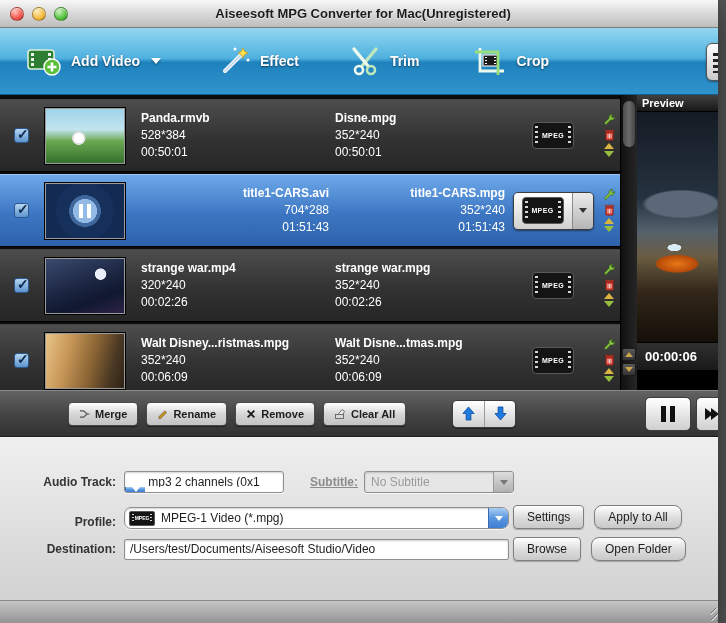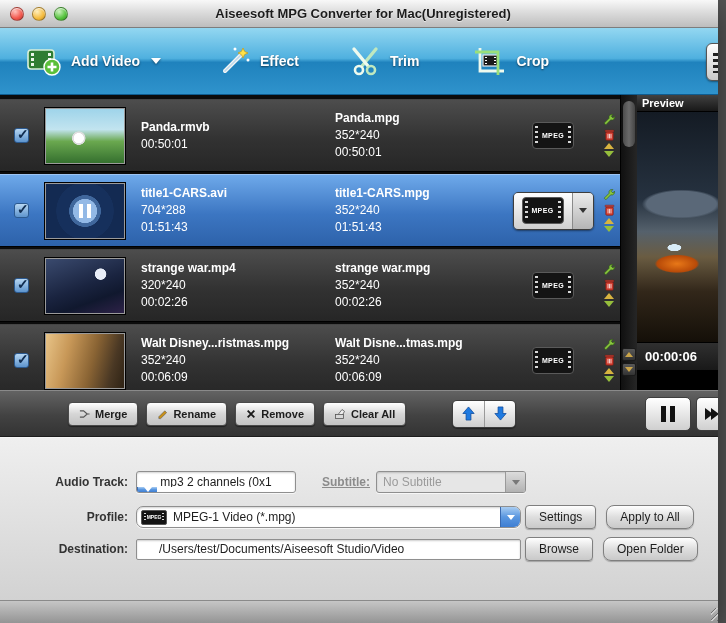--- a/index.html
+++ b/index.html
@@ -37,21 +37,21 @@
   .convert-partial i { position:absolute; left:6px; top:9px; width:12px; height:20px;
     background:repeating-linear-gradient(#222 0 3px, transparent 3px 6px); }
 
   
   .list { position:absolute; top:95px; left:0; width:620px; height:295px; background:#0c0c0c;
     padding-top:4px; overflow:hidden; }
   .row { position:relative; height:73px; margin-bottom:2px; display:flex; align-items:center;
     background:linear-gradient(#4d4d4d, #323232 55%, #262626);
     border-top:1px solid rgba(255,255,255,.14); border-bottom:1px solid #000; cursor:pointer; }
   .row.selected { background:linear-gradient(#6ea9ea, #3c76c2 55%, #2d62aa);
-    border-top:1px solid #9cc4f4; }
+    border-top:1px solid #9cc4f4;text-align:right; }
   .checkbox { width:15px; height:15px; margin-left:14px; flex:none; border-radius:3px;
     border:1px solid #2c5a90; background:linear-gradient(#b6d6f2, #5d94cd);
     position:relative; cursor:pointer; }
   .checkbox.checked::after { content:"✓"; position:absolute; left:2px; top:-3px;
     font-size:14px; font-weight:bold; color:#10odd; color:#102c50; }
   .thumb { width:80px; height:56px; margin-left:16px; flex:none; position:relative;
     border:1px solid #9a9a9a; box-shadow:0 0 0 1px #000; }
   .thumb1 { background:
       radial-gradient(circle at 42% 54%, #ffffff 0 9%, #dddddd 10% 12%, transparent 13%),
       linear-gradient(#9fd4ea 0%, #c2e4ef 38%, #6aa84f 60%, #35702f 100%); }
@@ -136,22 +136,22 @@
   .ff-btn { width:30px; height:34px; border-radius:5px 0 0 5px; border:1px solid #3d3d3d; border-right:0;
     background:linear-gradient(#ffffff,#cfcfcf); display:flex; align-items:center;
     justify-content:center; cursor:pointer; }
   .ff-btn i { width:0; height:0; border-top:6px solid transparent; border-bottom:6px solid transparent;
     border-left:8px solid #111; }
   .ff-btn i + i { margin-left:-2px; }
 
   
   .settings { position:absolute; top:437px; left:0; width:726px; height:163px;
     background:linear-gradient(#efefef,#d2d2d2); border-top:1px solid #f5f5f5; }
-  .set-row { position:absolute; left:16px; display:flex; align-items:center; }
-  .row-a{top:33px;} .row-b{top:67px;} .row-c{top:99px;}
+  .set-row { position:absolute; left:4px; display:flex; align-items:center; }
+  .row-a{top:33px;} .row-b{top:67px;align-items:flex-end;} .row-c{top:99px;}
   .lbl { width:112px; margin-right:8px; text-align:right; font-size:12px; font-weight:bold; color:#333; }
   .lbl2 { width:62px; margin-left:12px; text-align:right; font-size:12px; font-weight:bold; color:#8c8c8c;text-decoration:underline; }
   .combo { display:flex; height:22px; border:1px solid #8f8f8f; border-radius:3px; overflow:hidden;
     background:#fff; box-shadow:inset 0 1px 2px rgba(0,0,0,.18), 0 1px 0 rgba(255,255,255,.7);
     cursor:pointer; align-items:center; }
   .combo-text { padding:0 6px; font-size:12px; color:#1d1d1d; line-height:20px; white-space:nowrap;
     overflow:hidden; flex:1; }
   .combo-cap { width:20px; align-self:stretch; flex:none;
     background:linear-gradient(#a9cdf2,#5a97e0 50%,#3f7ed2); border-left:1px solid #3a6ab0;
     display:flex; align-items:center; justify-content:center; }
@@ -166,21 +166,21 @@
     border:1px solid #555; border-radius:2px; position:relative; display:flex; align-items:center;
     justify-content:center; }
   .mpeg-mini b { color:#fff; font-size:5px; font-weight:bold; }
   .mpeg-mini .sp { width:2px; top:2px; bottom:2px;
     background:repeating-linear-gradient(to bottom,#d8d8d8 0 1px, transparent 1px 3px); }
   .aqua-btn { height:24px; padding:0 13px; border-radius:4px; border:1px solid #7f7f7f;
     background:linear-gradient(#ffffff,#dedede 50%,#c9c9c9); font-family:inherit; font-size:12px;
     color:#1d1d1d; cursor:pointer; box-shadow:0 1px 1px rgba(0,0,0,.25); white-space:nowrap; }
   .gap-14{margin-left:4px;} .gap-10{margin-left:10px;border-radius:8px;}
   .text-field { width:385px; height:21px; border:1px solid #8f8f8f; border-radius:2px; background:#fff;
-    font-family:inherit; font-size:12px; color:#1d1d1d; padding:0 22px;
+    font-family:inherit; font-size:12px; color:#1d1d1d; padding:0 5px;
     box-shadow:inset 0 1px 2px rgba(0,0,0,.2); }
 
   
   .footer { position:absolute; top:600px; left:0; width:726px; height:23px;
     background:linear-gradient(#c6c6c6,#949494); border-top:1px solid #8a8a8a; }
   .grip { position:absolute; right:2px; bottom:2px; width:13px; height:13px; cursor:nwse-resize;
     background:repeating-linear-gradient(135deg, transparent 0 3px, #6f6f6f 3px 4px, #cfcfcf 4px 5px); }
 </style>
 </head>
 <body>
@@ -252,24 +252,25 @@
       </div>
   </div>
 
   <div class="list">
 
     <div class="row">
       <span class="checkbox checked"></span>
       <span class="thumb thumb1"></span>
       <div class="col src-col">
         <div class="name">Panda.rmvb</div>
+        <div>528*384</div>
         <div>00:50:01</div>
       </div>
       <div class="col out-col">
-        <div class="name">Panda.mpg</div>
+        <div class="name">Disne.mpg</div>
         <div>352*240</div>
         <div>00:50:01</div>
       </div>
       <div class="fmt-slot">
         <div class="mpeg-chip">
             <i class="sp l"></i>
             <b>MPEG</b>
             <i class="sp r"></i>
           </div>
       </div>

